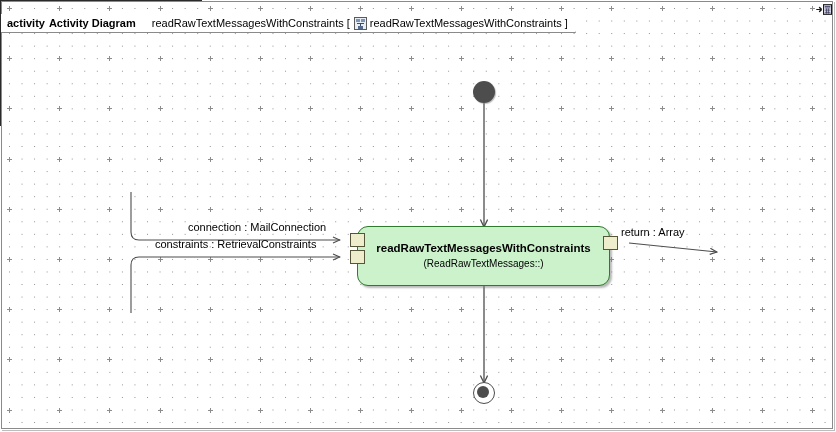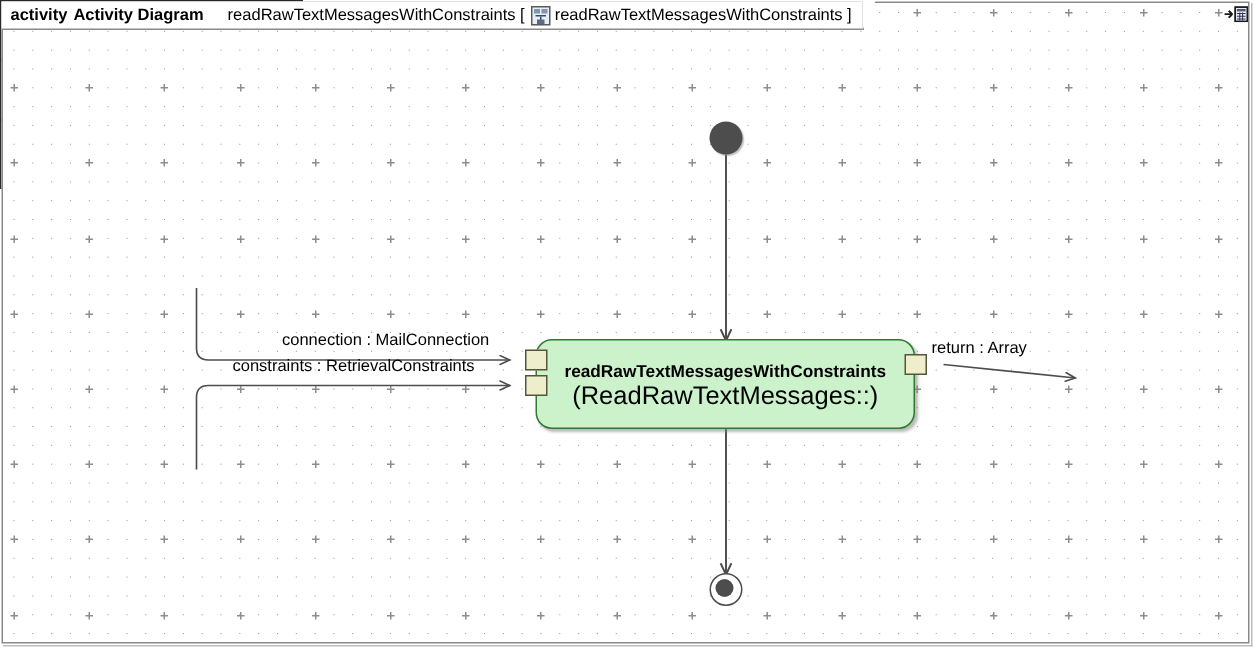--- a/index.html
+++ b/index.html
@@ -57,21 +57,21 @@
     top: 2px;
     width: 1px;
     height: 429px;
     background: #bdbdbd;
   }
 
   
   .title-tab {
     position: absolute;
     left: 1px;
-    top: 1px;
+    top: 14px;
     height: 19px;
     padding: 0 4px 0 6px;
     display: flex;
     align-items: center;
     background: #ffffff;
     border-right: 1px solid #8a8a8a;
     border-bottom: 1px solid #8a8a8a;
     box-sizing: border-box;
     font-size: 11px;
     color: #000000;
@@ -165,21 +165,21 @@
     box-sizing: border-box;
   }
   .action-title {
     font-size: 11.5px;
     font-weight: bold;
     color: #000000;
     line-height: 15px;
     white-space: nowrap;
   }
   .action-sub {
-    font-size: 17px;
+    font-size: 10px;
     color: #000000;
     line-height: 15px;
     white-space: nowrap;
   }
 
   
   .pin {
     position: absolute;
     width: 15px;
     height: 14px;

